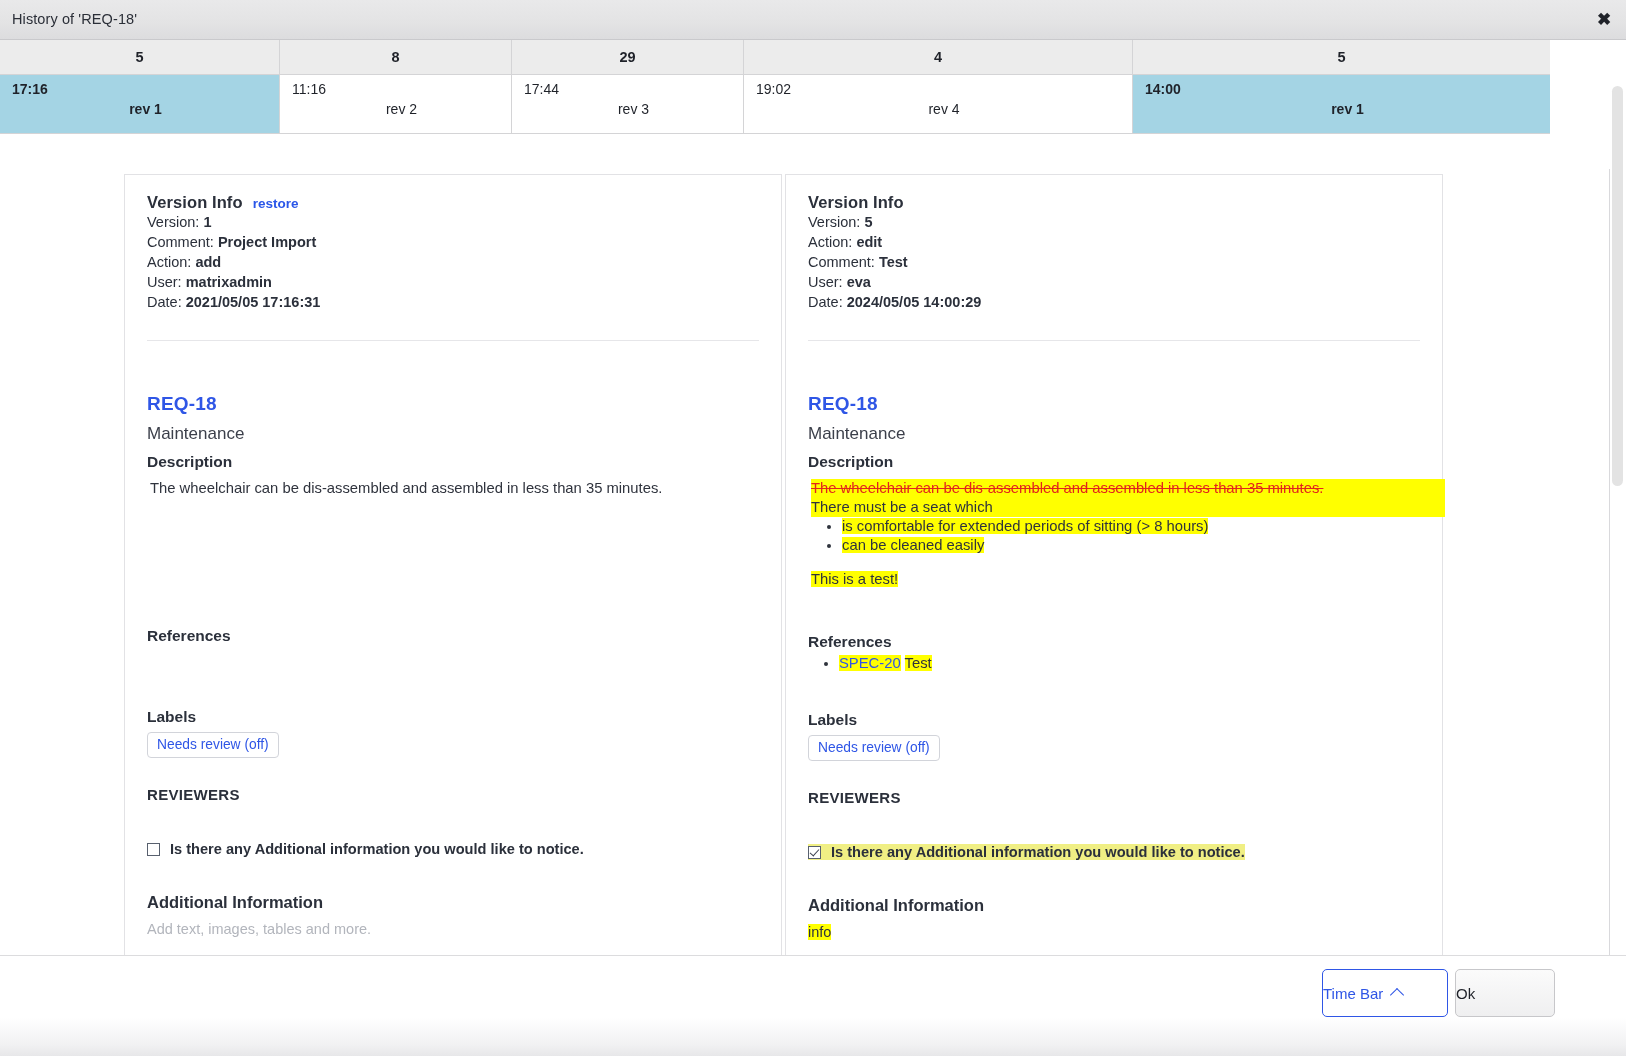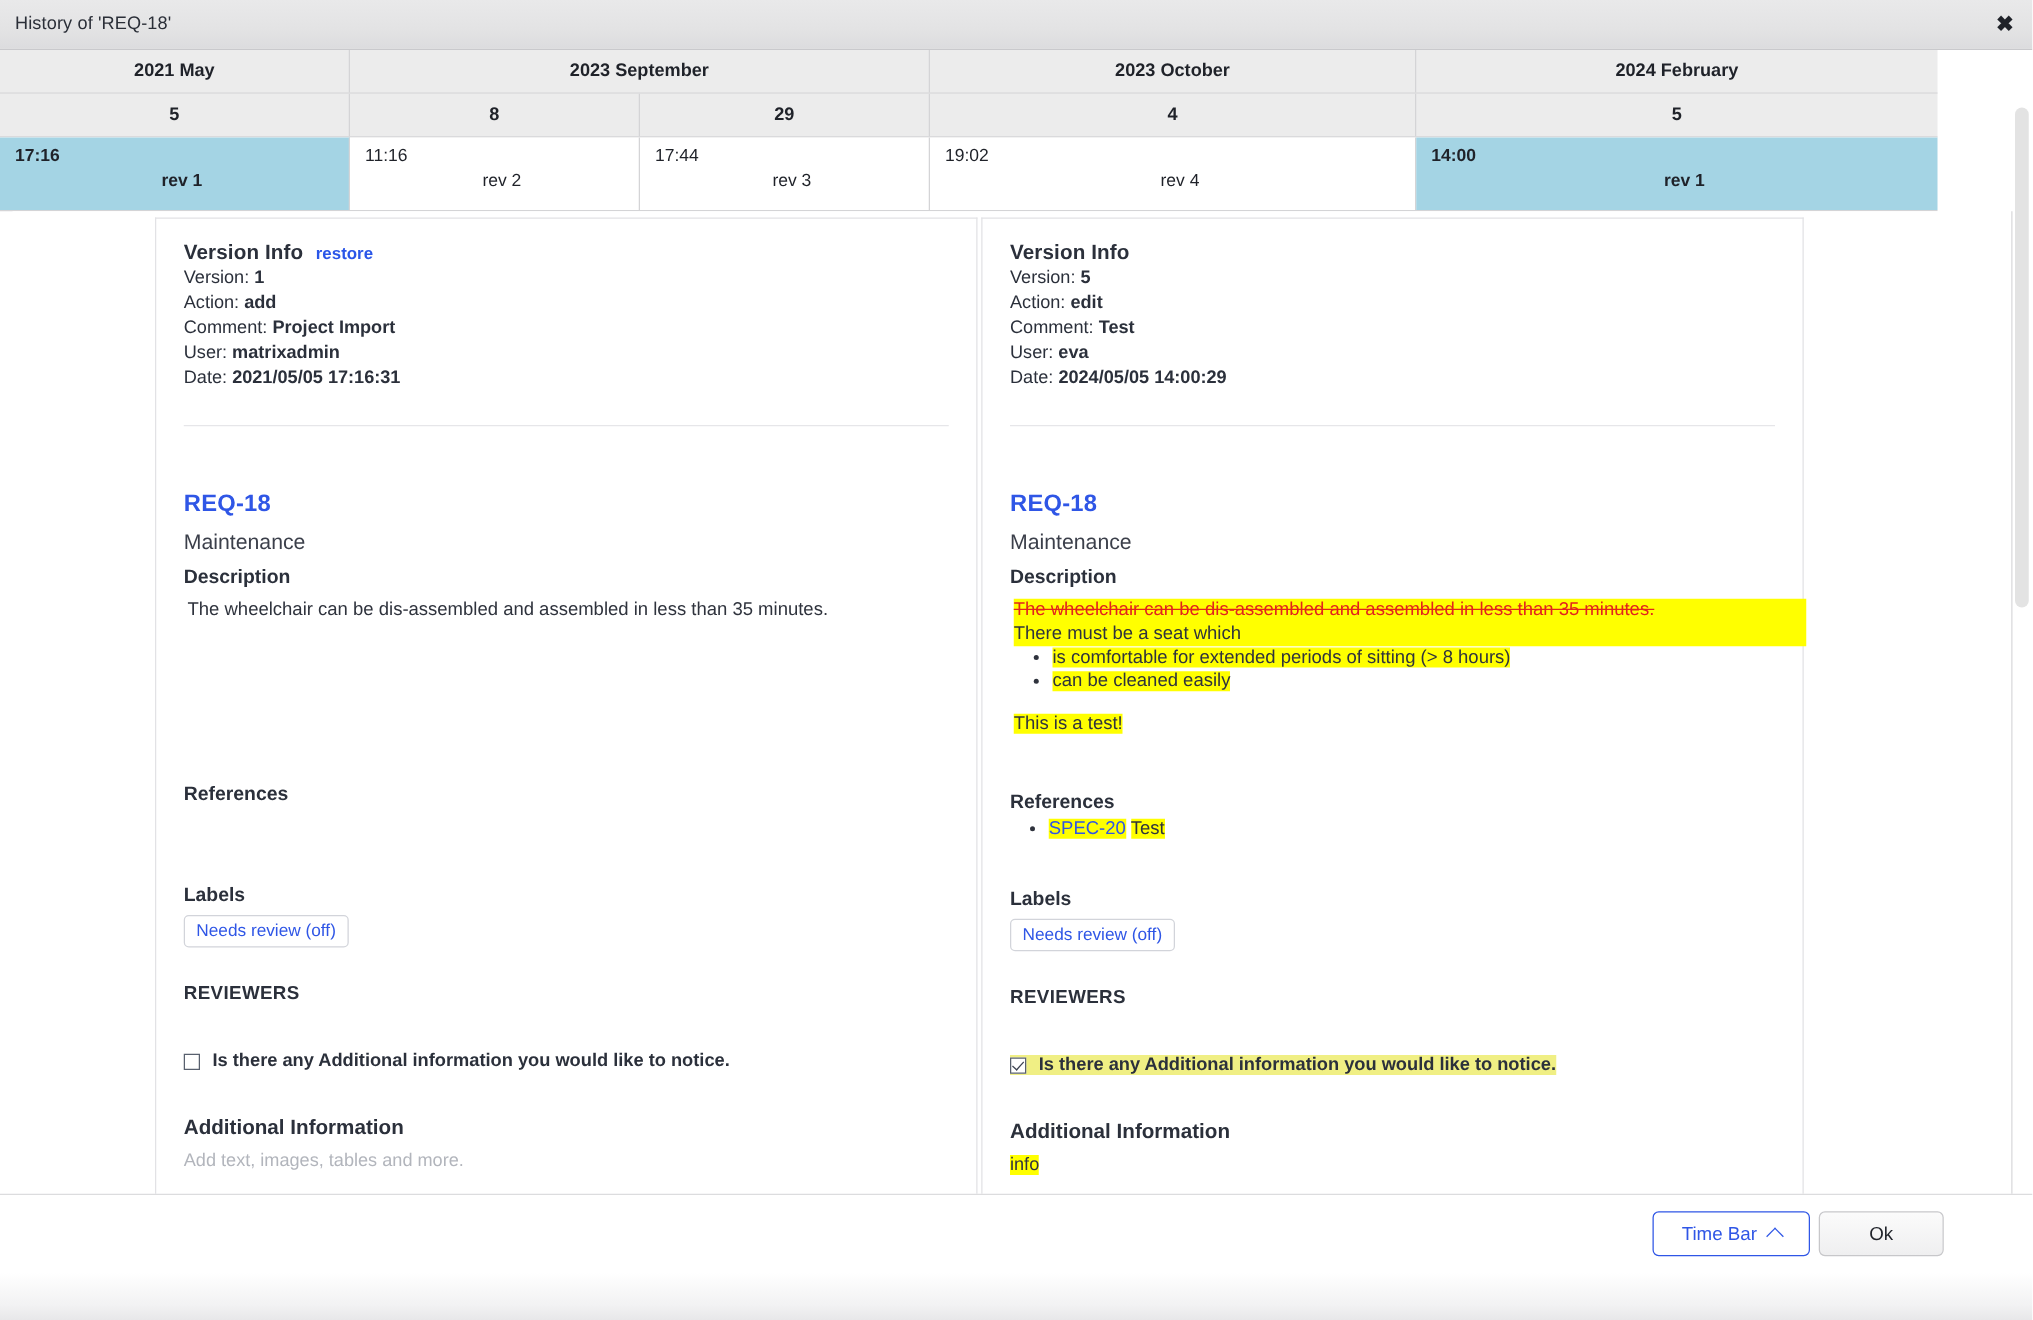--- a/index.html
+++ b/index.html
@@ -317,26 +317,25 @@
     left: 0;
     top: 955px;
     width: 1626px;
     height: 101px;
     background: linear-gradient(to bottom, #ffffff 0%, #ffffff 62%, #f2f2f3 88%, #e7e7e9 100%);
     border-top: 1px solid #dcdcde;
     box-sizing: border-box;
   }
   .btn {
     position: absolute;
-    height: 36px;
+    height: 48px;
     border-radius: 5px;
     font-size: 15px;
     display: flex;
     align-items: center;
-    justify-content: center;
     gap: 9px;
     cursor: pointer;
     box-sizing: border-box;
     background: #ffffff;
   }
   .btn-timebar {
     left: 1322px;
     top: 13px;
     width: 126px;
     border: 1.4px solid #2f56e6;
@@ -365,26 +364,20 @@
 
 <div id="app">
 
   <div class="titlebar">
     <div class="titlebar-text">History of 'REQ-18'</div>
     <div class="close-btn">✖</div>
   </div>
 
   <div class="timebar">
 
-    <div class="tb-row tb-months">
-      <div class="tb-cell" style="width:280px">2021 May</div>
-      <div class="tb-cell" style="width:464px">2023 September</div>
-      <div class="tb-cell" style="width:389px">2023 October</div>
-      <div class="tb-cell" style="width:417px;border-right:none">2024 February</div>
-    </div>
 
     <div class="tb-row tb-days">
       <div class="tb-cell" style="width:280px">5</div>
       <div class="tb-cell" style="width:232px">8</div>
       <div class="tb-cell" style="width:232px">29</div>
       <div class="tb-cell" style="width:389px">4</div>
       <div class="tb-cell" style="width:417px;border-right:none">5</div>
     </div>
 
     <div class="tb-row tb-revs">
@@ -423,26 +416,26 @@
       <div class="vinfo-title-row">
         <span class="vinfo-title">Version Info</span>
         <span class="restore-link">restore</span>
       </div>
 
       <div class="vinfo-line">
         <span>Version:</span>
         <b>1</b>
       </div>
       <div class="vinfo-line">
+        <span>Comment:</span>
+        <b>Project Import</b>
+      </div>
+      <div class="vinfo-line">
         <span>Action:</span>
         <b>add</b>
-      </div>
-      <div class="vinfo-line">
-        <span>Comment:</span>
-        <b>Project Import</b>
       </div>
       <div class="vinfo-line">
         <span>User:</span>
         <b>matrixadmin</b>
       </div>
       <div class="vinfo-line">
         <span>Date:</span>
         <b>2021/05/05 17:16:31</b>
       </div>
 

